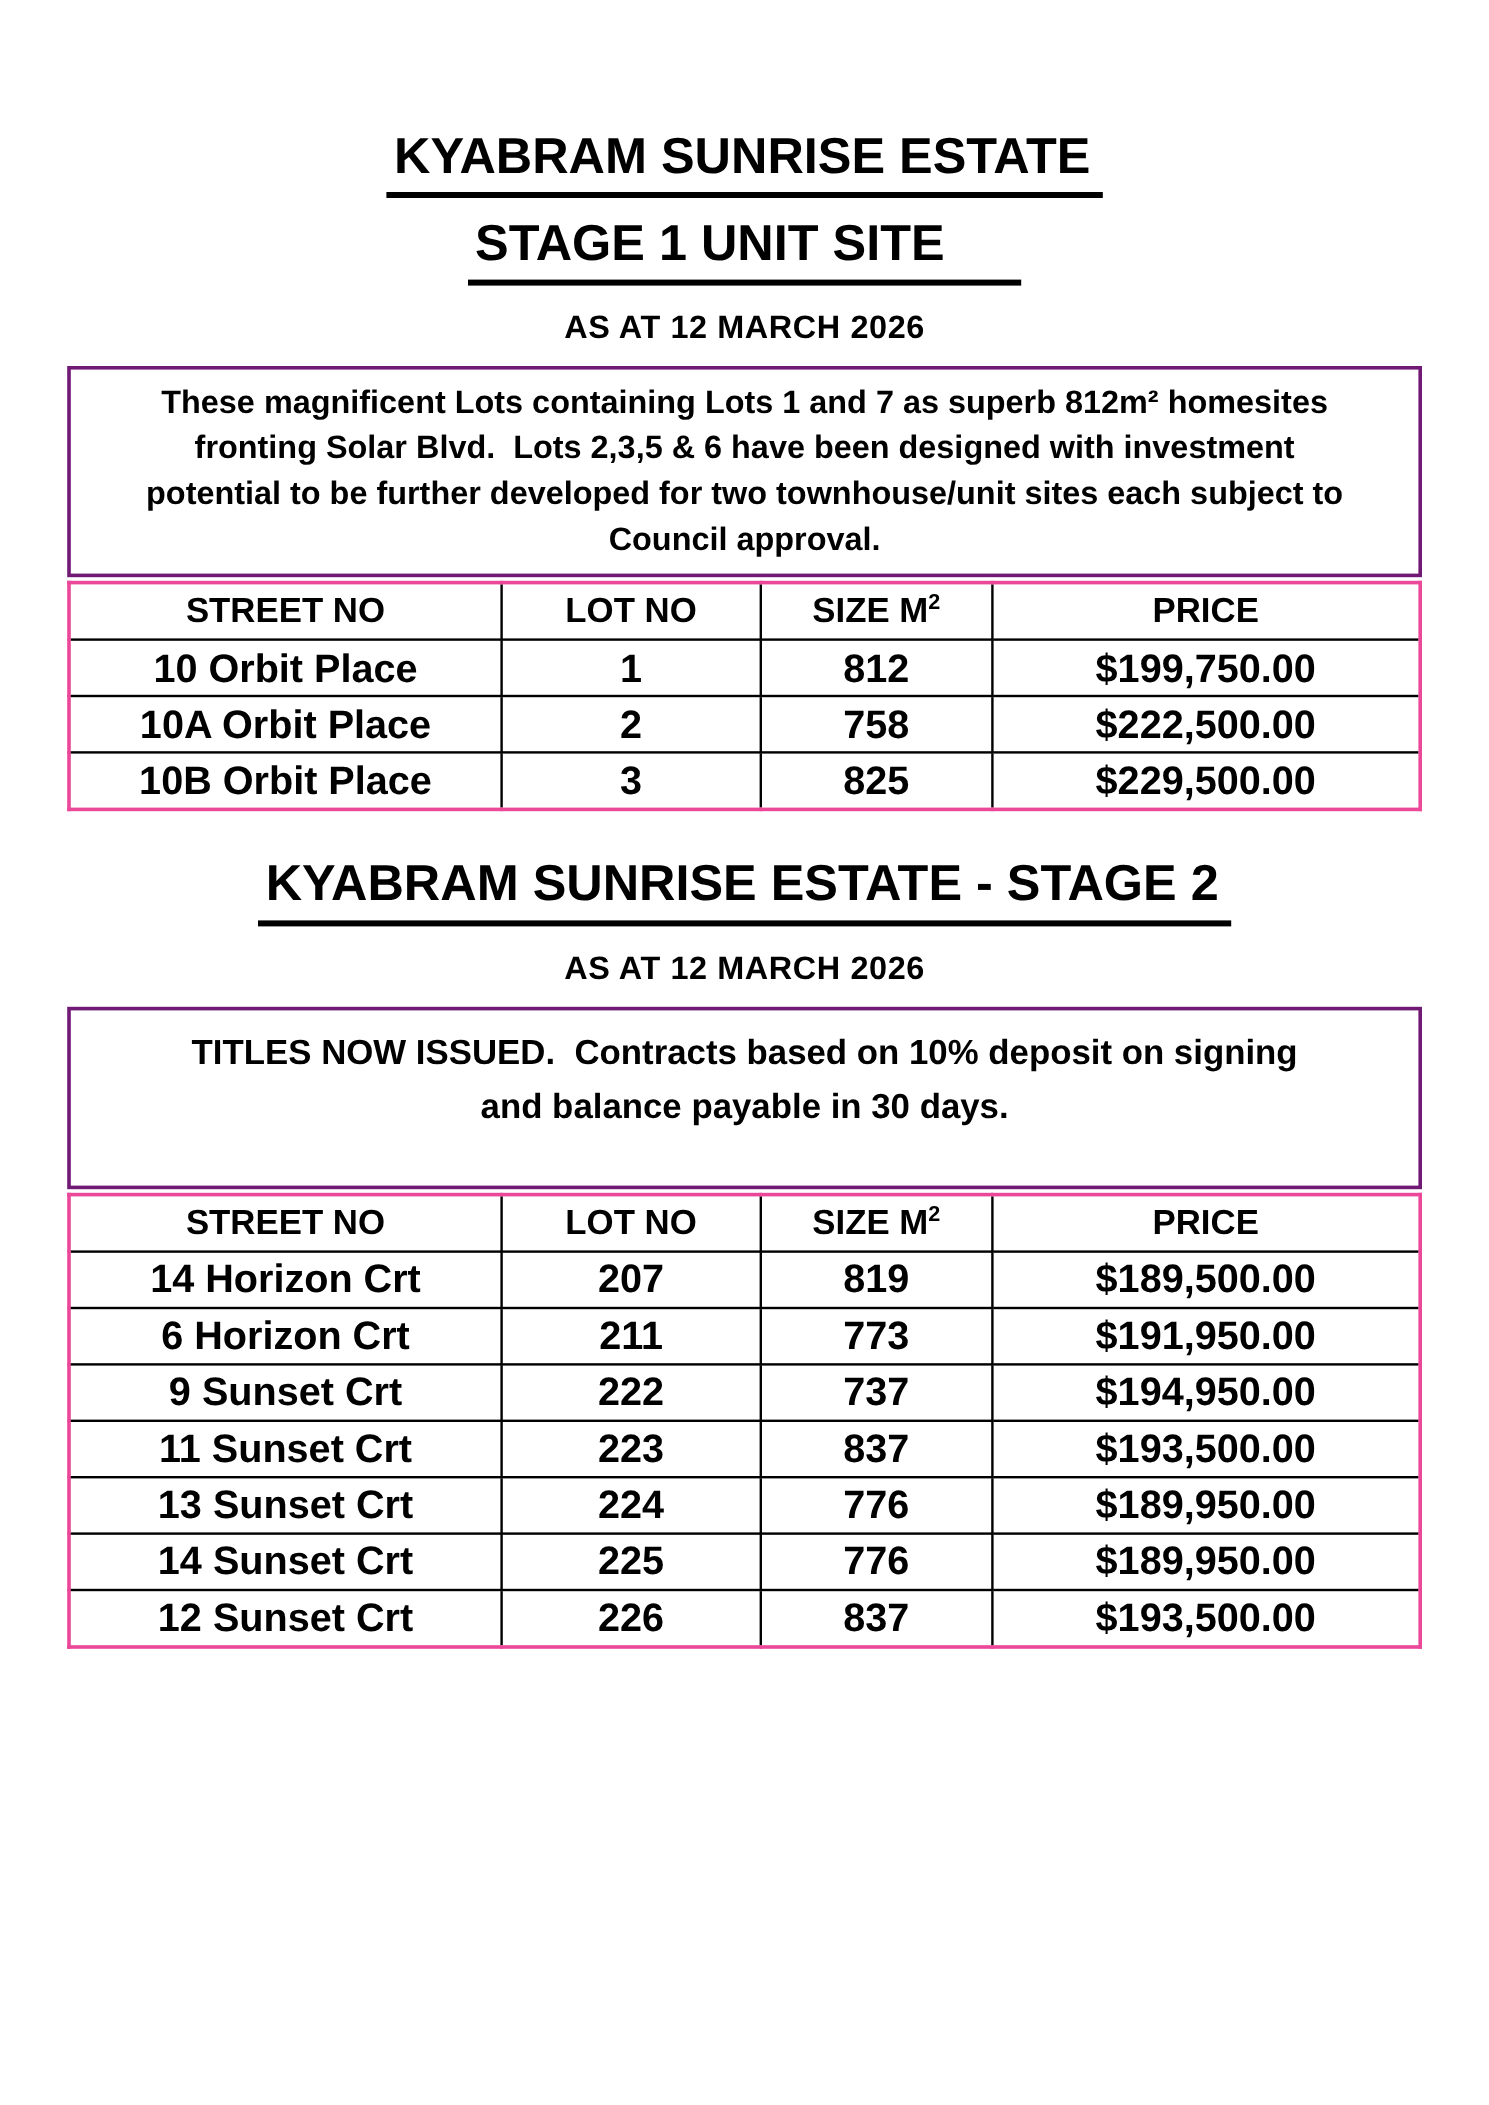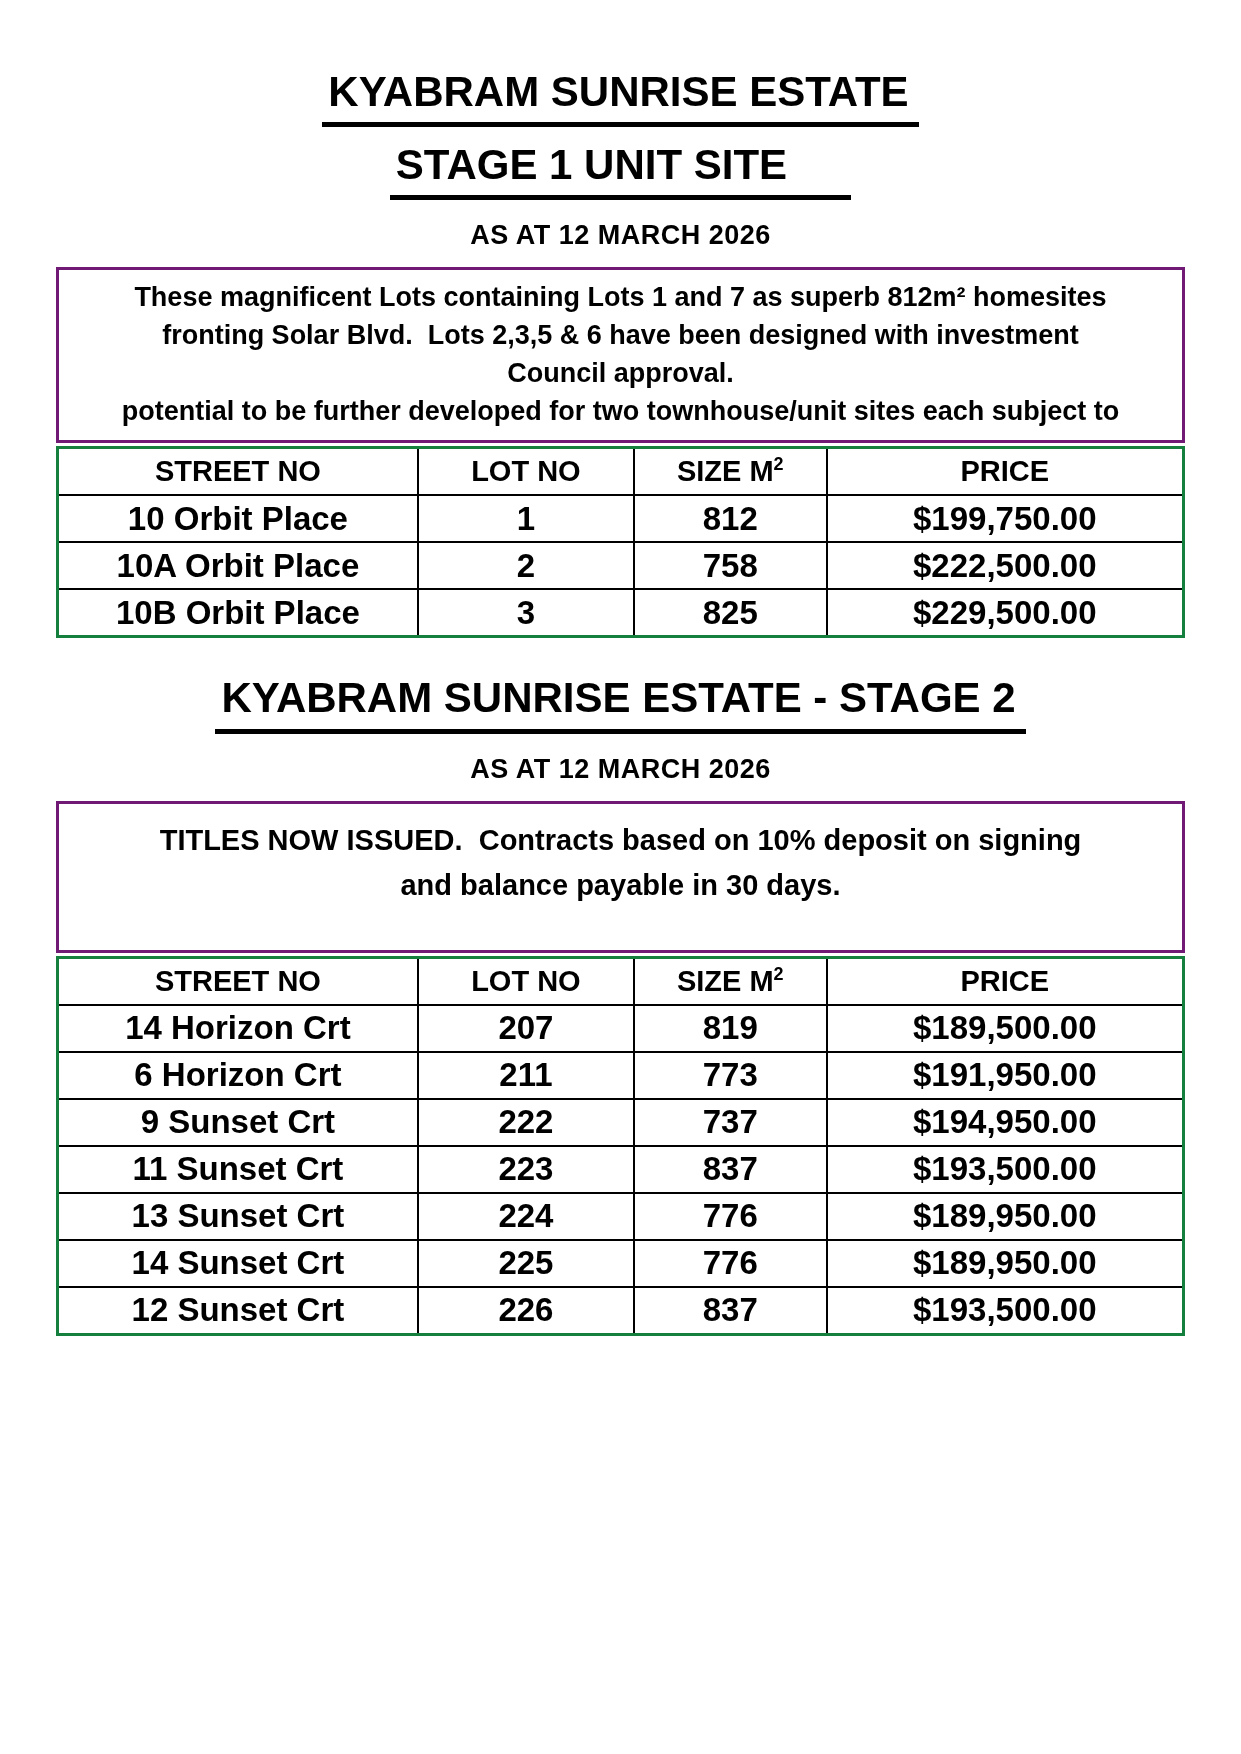--- a/index.html
+++ b/index.html
@@ -10,22 +10,22 @@
   body {
     width: 1241px;
     height: 1754px;
     font-family: "Liberation Sans", sans-serif;
     font-weight: bold;
     color: #000000;
     -webkit-font-smoothing: antialiased;
   }
   .page {
     width: 1129px;
-    margin: 0 auto;
-    padding-top: 66px;
+    margin: 16px auto;
+    padding-top: 88px;
   }
 
   
   .main-title {
     text-align: center;
   }
   .title-line {
     font-size: 42px;
     line-height: 1.22;
     margin-bottom: 12px;
@@ -61,21 +61,21 @@
     font-size: 29px;
     line-height: 45px;
     white-space: pre;
   }
 
   
   table.lots {
     width: 100%;
     border-collapse: collapse;
     table-layout: fixed;
-    border: 3px solid #15803d;
+    border: 3px solid #ec4899;
   }
   table.lots th, table.lots td {
     border: 2px solid #000;
     text-align: center;
     vertical-align: middle;
     height: 45px;
     padding: 0 4px;
     overflow: hidden;
   }
   table.lots th { font-size: 29px; }
@@ -106,22 +106,22 @@
   <div class="main-title">
     <div class="title-line"><span class="title-underline">KYABRAM SUNRISE ESTATE</span></div>
     <div class="title-line"><span class="title-underline pad-right-wide">STAGE 1 UNIT SITE</span></div>
   </div>
 
   <div class="as-at">AS AT 12 MARCH 2026</div>
 
   <div class="notice-box intro-box">
     <div class="notice-line">These magnificent Lots containing Lots 1 and 7 as superb 812m² homesites</div>
     <div class="notice-line">fronting Solar Blvd.  Lots 2,3,5 &amp; 6 have been designed with investment</div>
+    <div class="notice-line">potential to be further developed for two townhouse/unit sites each subject to</div>
     <div class="notice-line">Council approval.</div>
-    <div class="notice-line">potential to be further developed for two townhouse/unit sites each subject to</div>
   </div>
 
   <table class="lots">
     <colgroup>
         <col class="c-street">
         <col class="c-lot">
         <col class="c-size">
         <col class="c-price">
       </colgroup>
     <thead>

